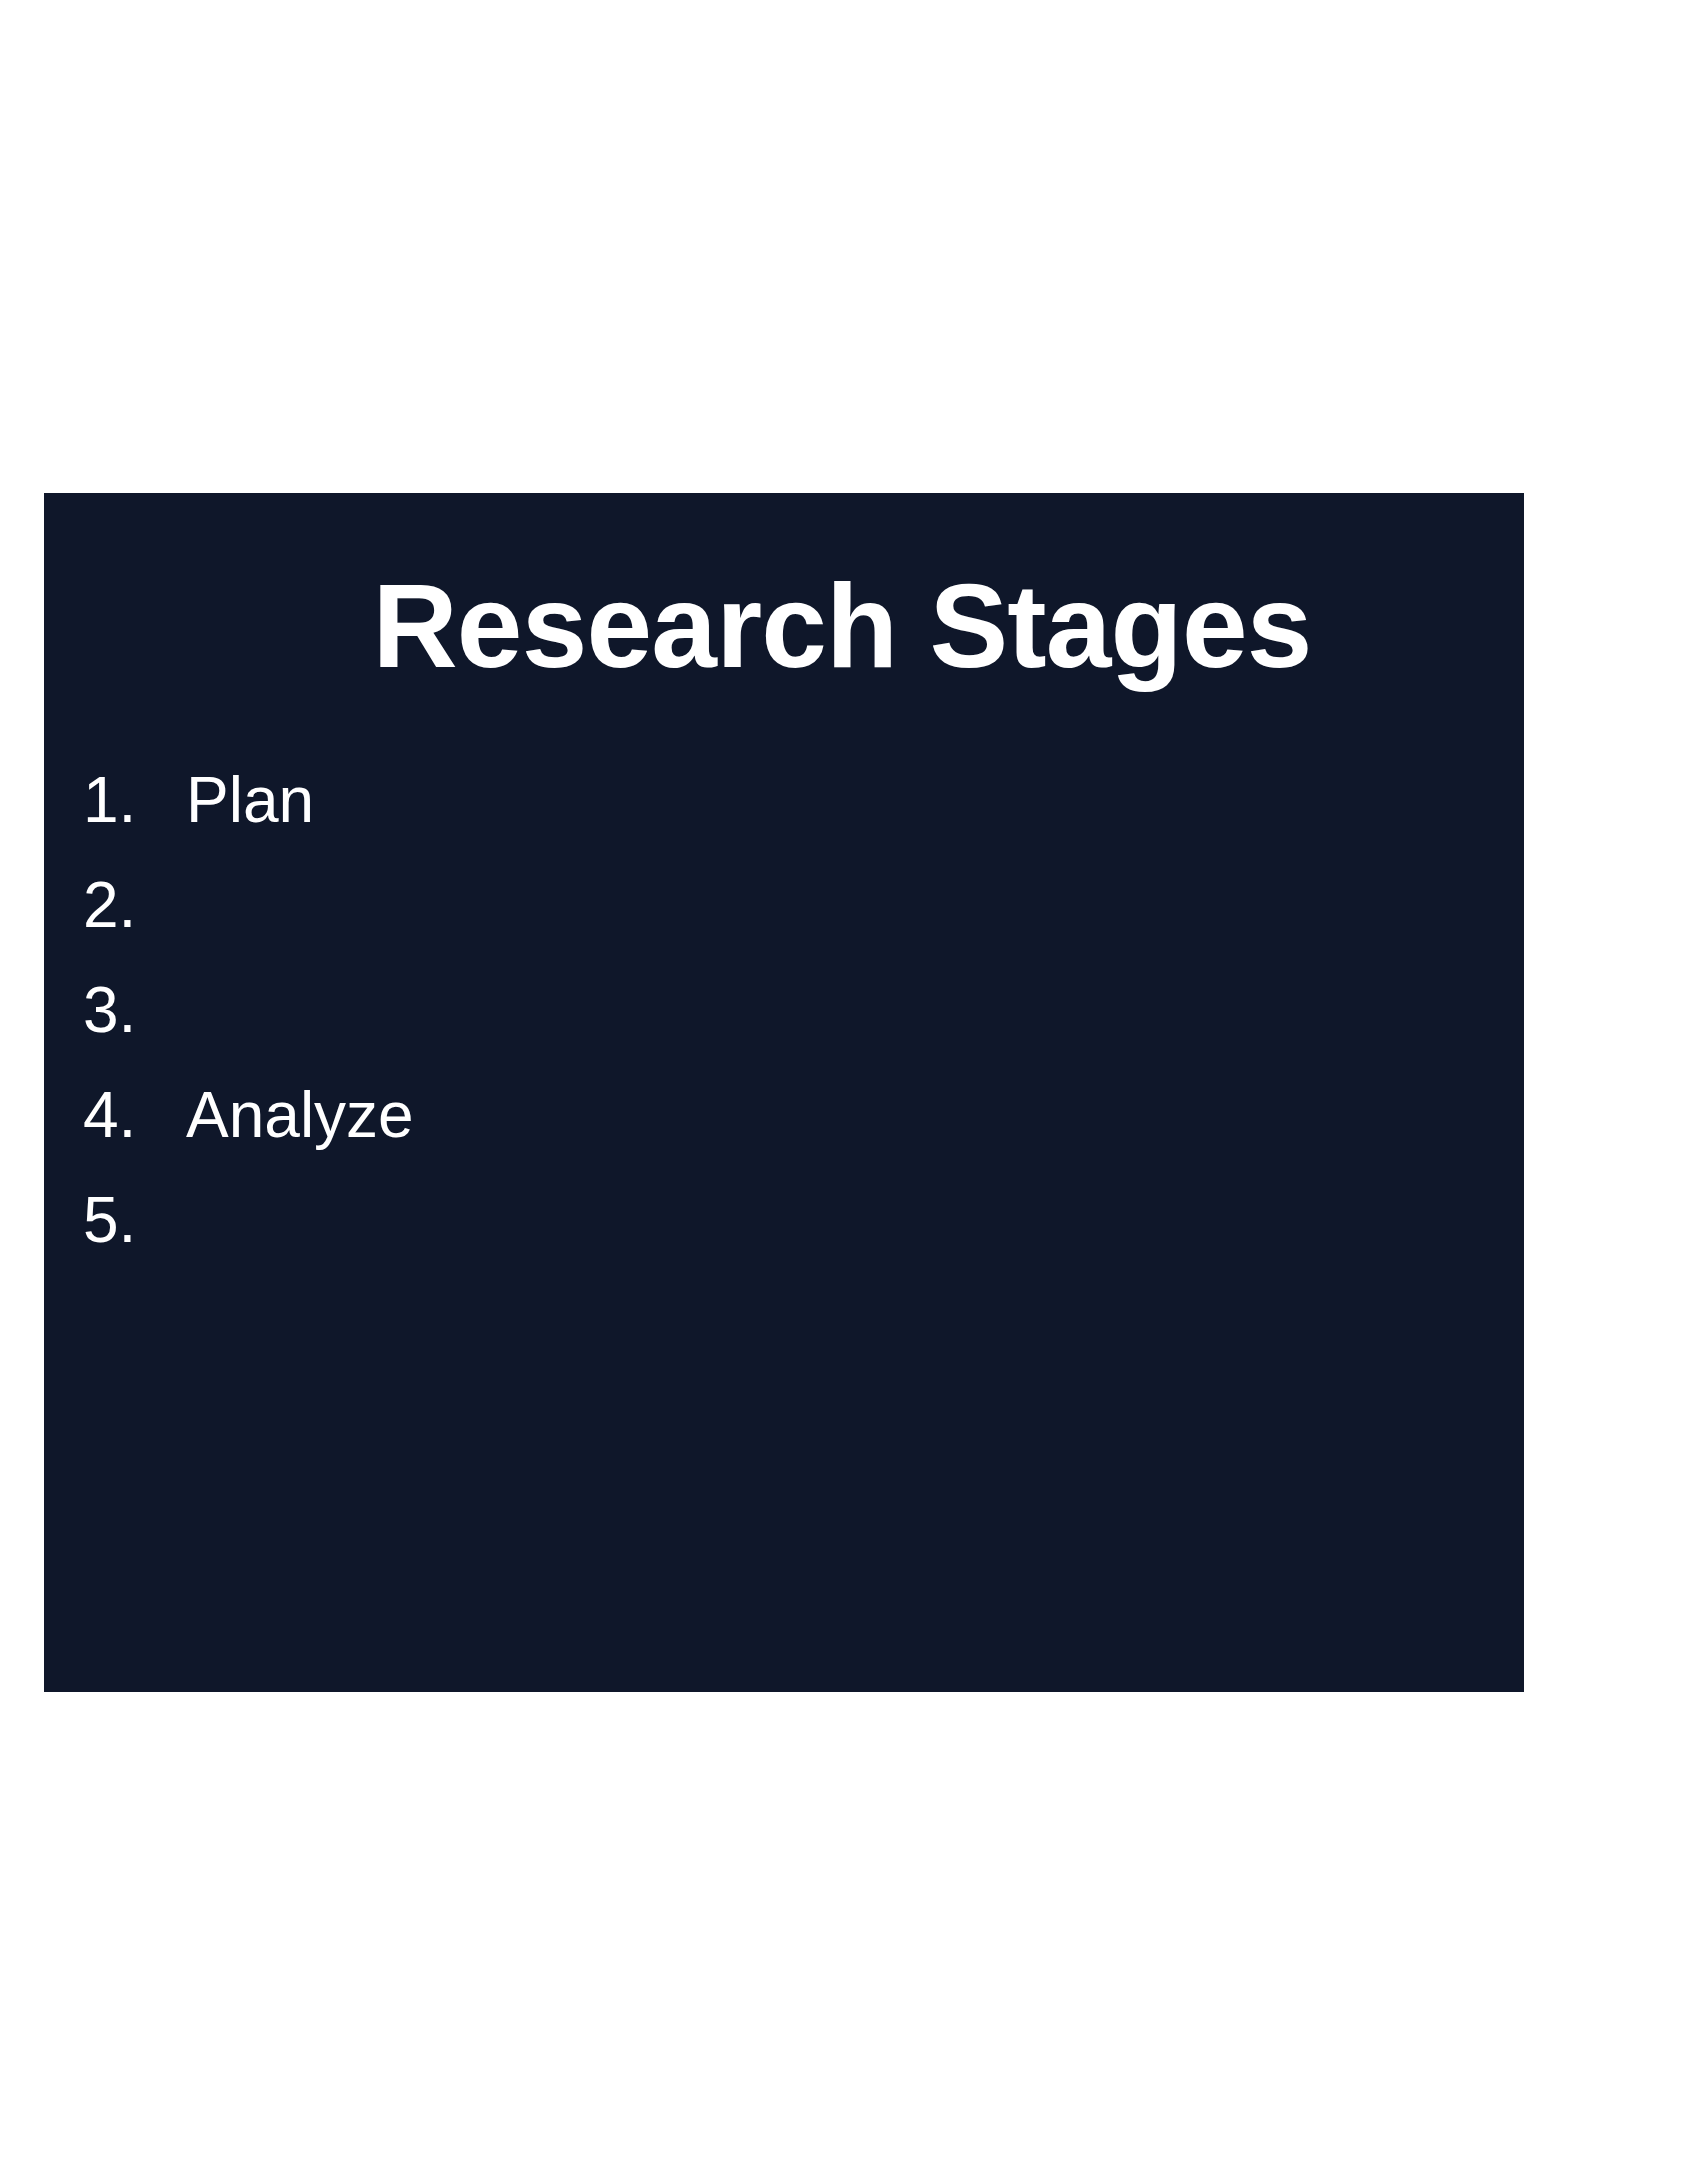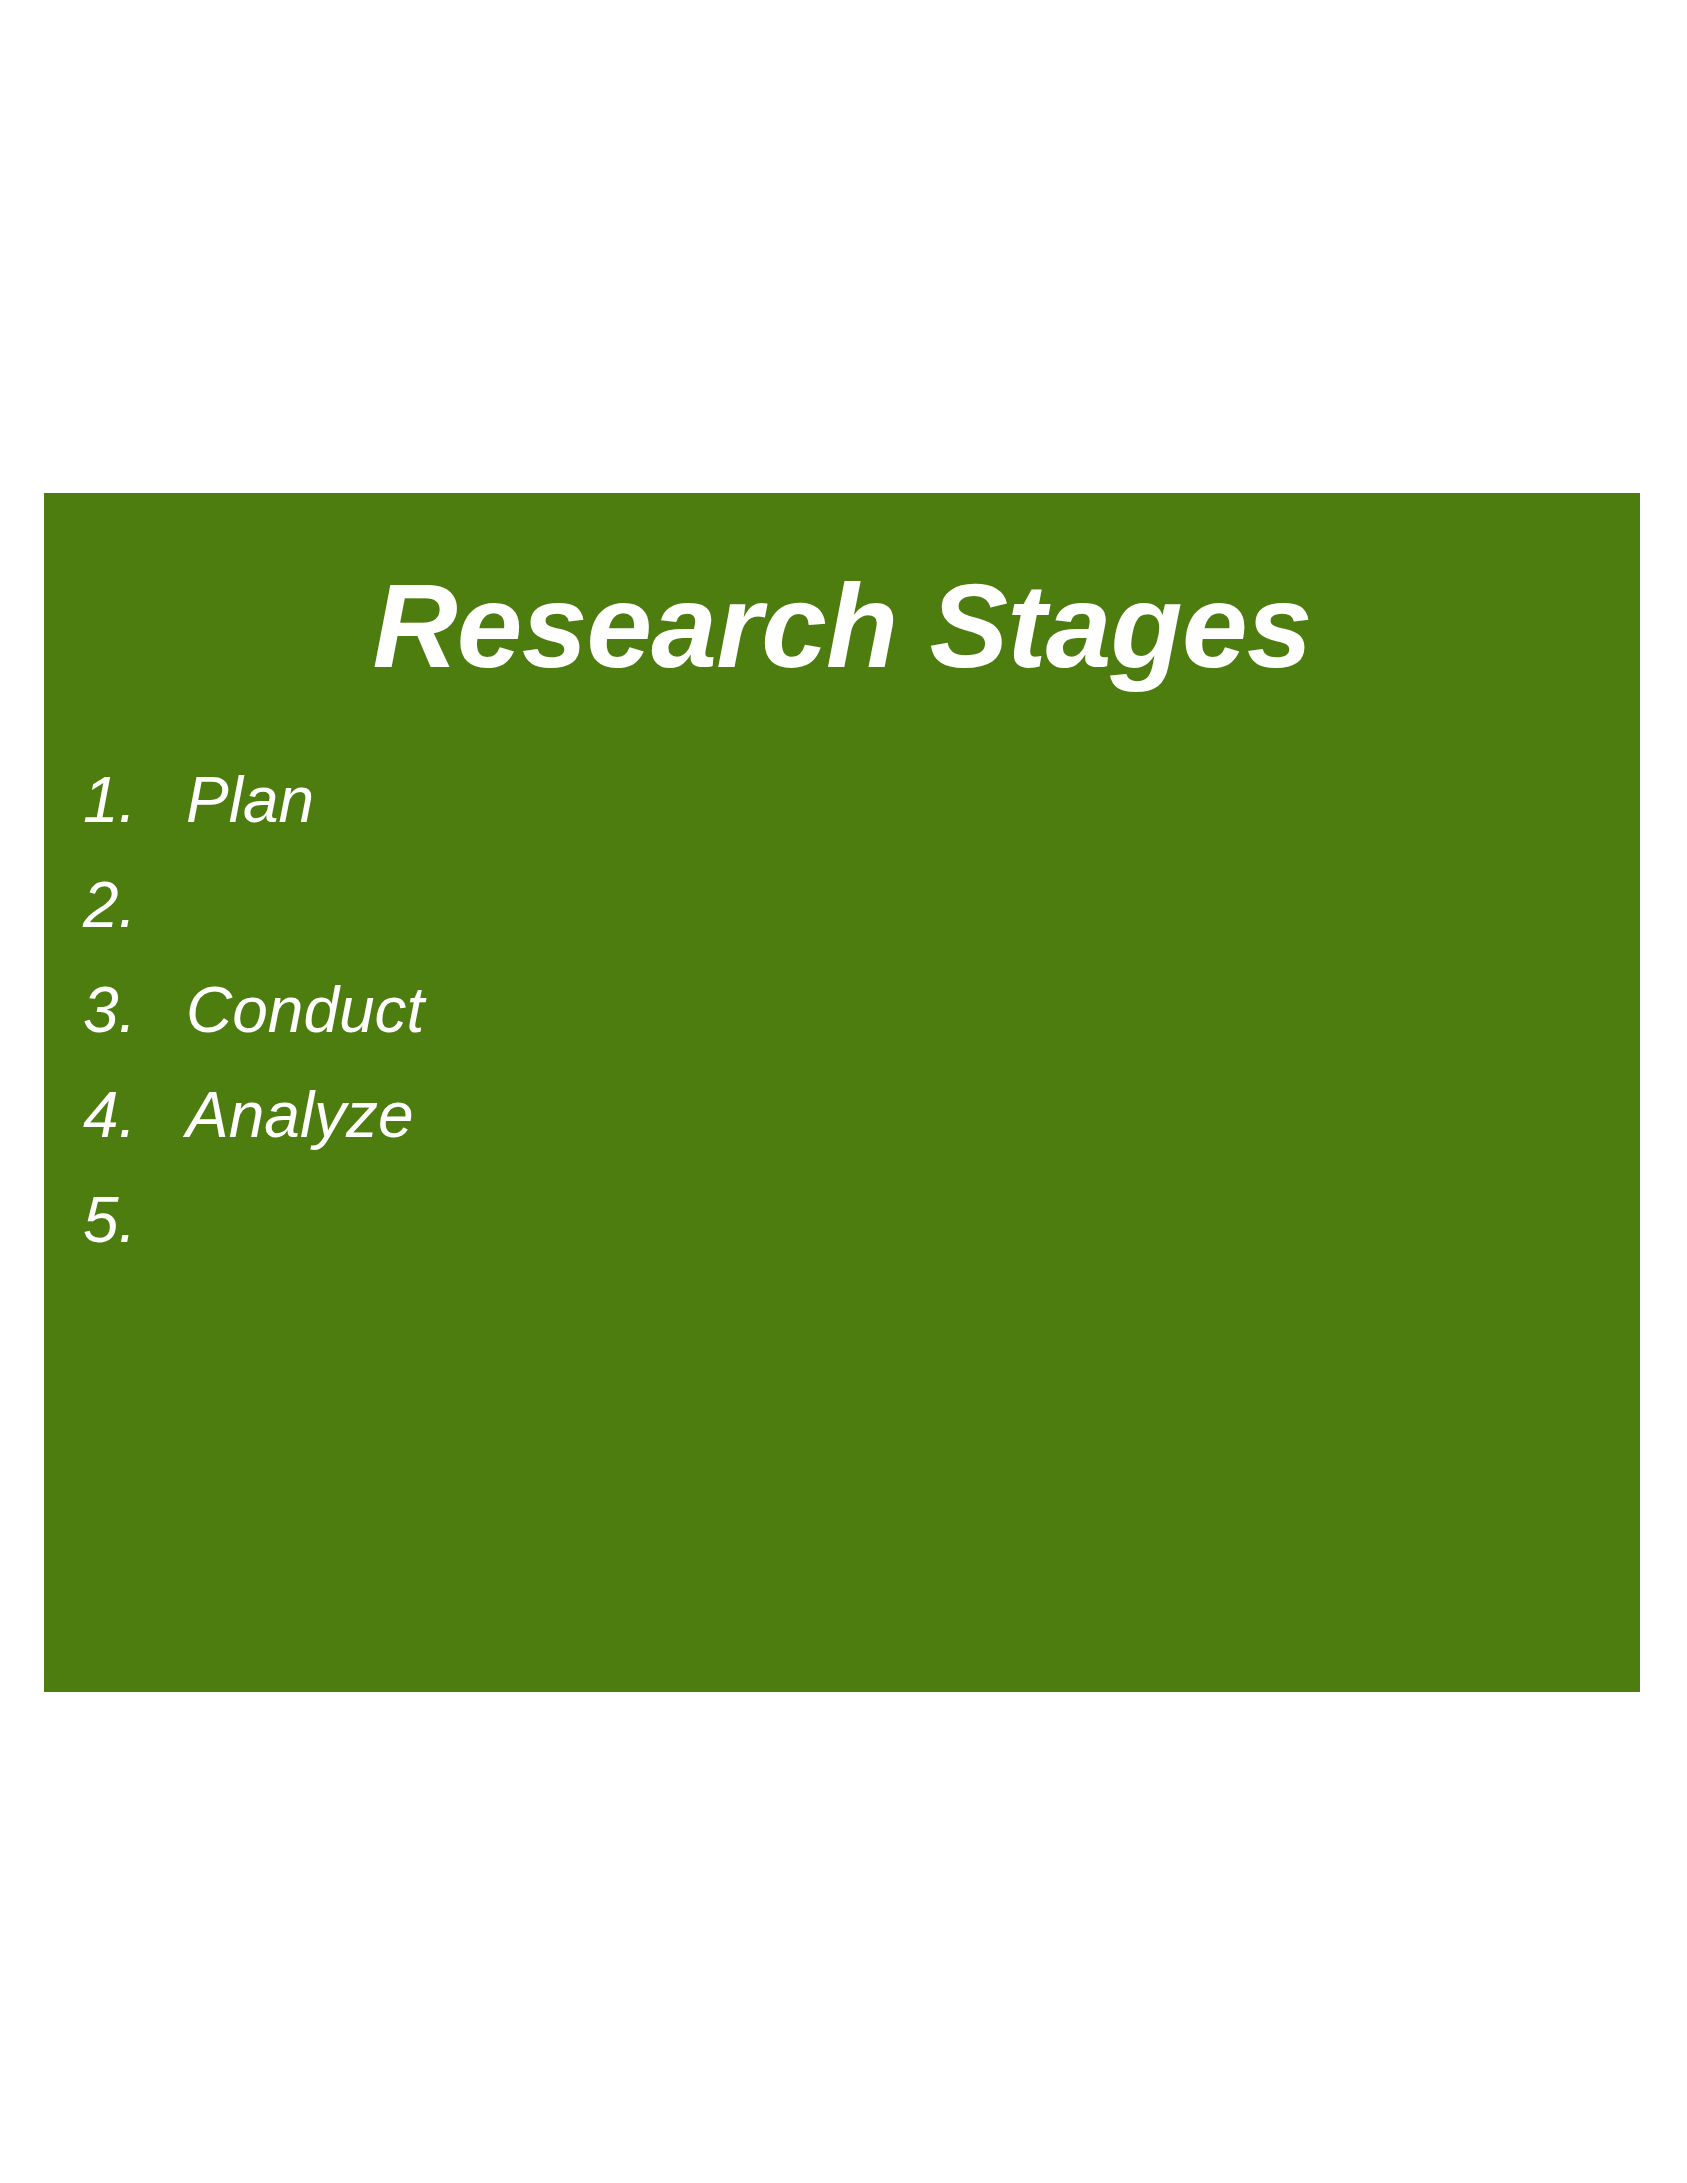--- a/index.html
+++ b/index.html
@@ -21,25 +21,24 @@
     top: 0;
     width: 1687px;
     height: 2183px;
     background: #ffffff;
   }
 
   #slide-panel {
     position: absolute;
     left: 44px;
     top: 493px;
-    width: 1596px;
+    width: 1480px;
     height: 1199px;
-    background: #4d7c0f;
+    background: #0f172a;
     box-sizing: border-box;
-    font-style: italic;
   }
 
   #slide-title {
     position: absolute;
     left: 0;
     top: 0;
     width: 1596px;
     text-align: center;
     color: #ffffff;
     font-family: "Liberation Sans", sans-serif;
@@ -101,21 +100,20 @@
         <span class="stage-number">1.</span>
         <span class="stage-label">Plan</span>
       </li>
 
       <li class="stage-item">
         <span class="stage-number">2.</span>
       </li>
 
       <li class="stage-item">
         <span class="stage-number">3.</span>
-        <span class="stage-label">Conduct</span>
       </li>
 
       <li class="stage-item">
         <span class="stage-number">4.</span>
         <span class="stage-label">Analyze</span>
       </li>
 
       <li class="stage-item">
         <span class="stage-number">5.</span>
       </li>

